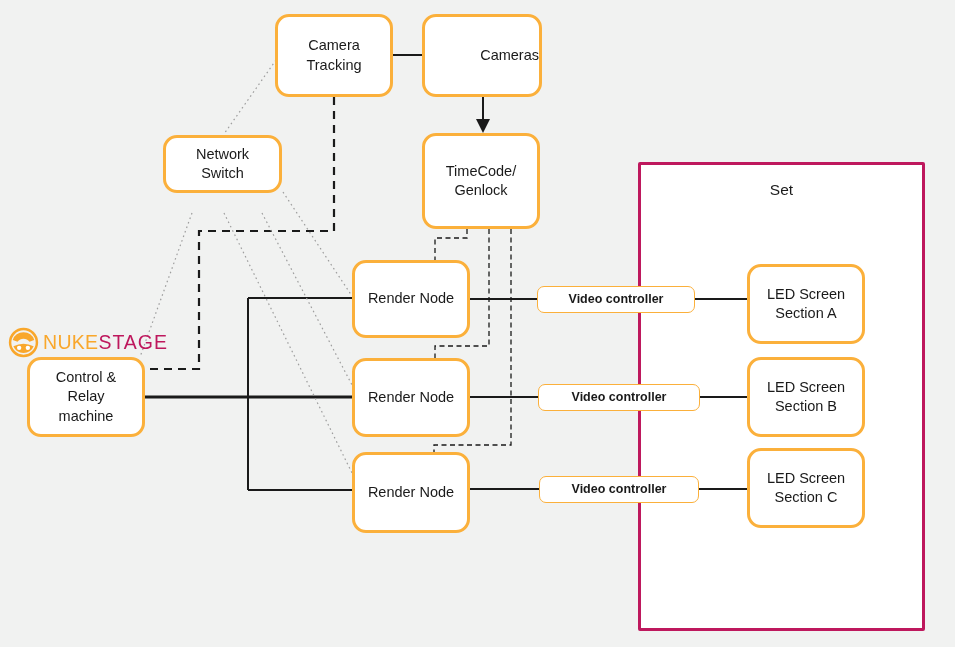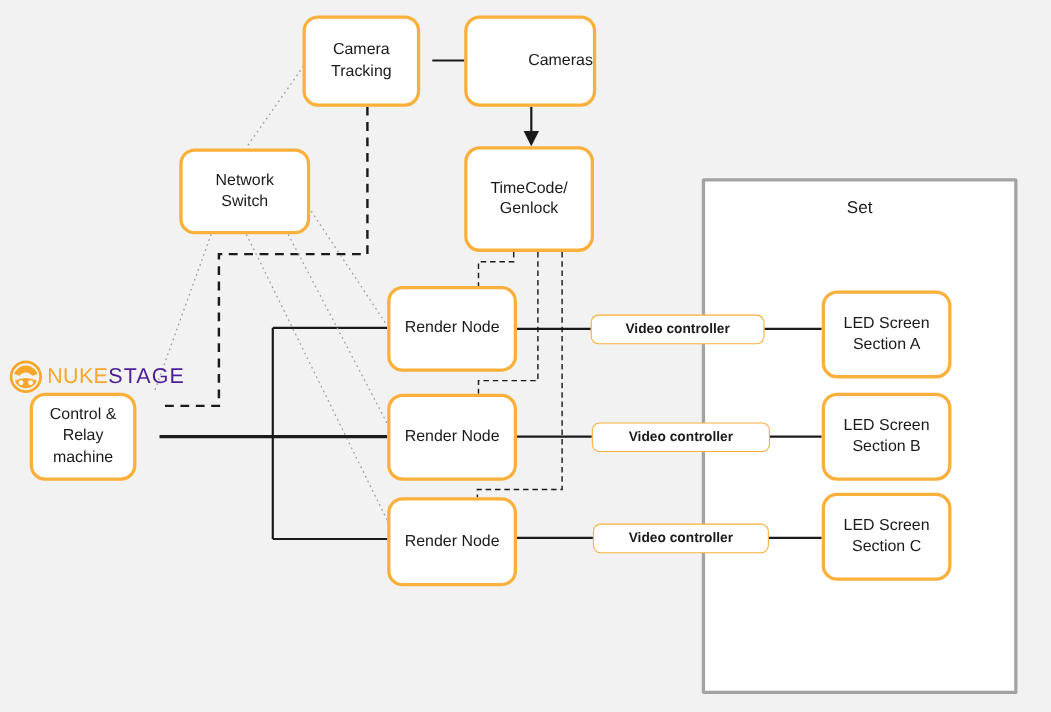--- a/index.html
+++ b/index.html
@@ -10,21 +10,21 @@
     font-family: "Liberation Sans", sans-serif;
     overflow: hidden;
     color: #1a1a1a;
   }
   #canvas { position: absolute; inset: 0; width: 955px; height: 647px; }
 
   
   .set-container {
     position: absolute;
     background: #ffffff;
-    border: 3px solid #a3a3a3;
+    border: 3px solid #be185d;
     border-radius: 2px;
     z-index: 0;
     box-sizing: border-box;
   }
   .set-title {
     position: absolute;
     top: 16px; left: 0; right: 0;
     text-align: center;
     font-size: 15.5px;
     color: #1a1a1a;
@@ -68,21 +68,21 @@
   
   .logo {
     position: absolute;
     left: 8px; top: 327px;
     display: flex;
     align-items: center;
     z-index: 2;
   }
   .logo-text { margin-left: 4px; font-size: 19.5px; letter-spacing: 0.3px; }
   .logo-text .bold  { font-weight: 400; color: #F9A72B; }
-  .logo-text .light { font-weight: 400; color: #4c1d95; letter-spacing: 1px; }
+  .logo-text .light { font-weight: 400; color: #be185d; letter-spacing: 1px; }
 </style>
 </head>
 <body>
 
 <div id="canvas">
 
   <div class="set-container" style="left:638px; top:162px; width:287px; height:469px;">
     <div class="set-title">Set</div>
   </div>
 
@@ -117,40 +117,40 @@
       <path d="M4.6 12.6 A11 11 0 0 1 25.4 12.6 L20.8 14.2 A7.2 7.2 0 0 0 9.2 14.2 Z" fill="#F9A72B"></path>
       <path d="M5.2 18.6 Q15 13.6 24.8 18.6 A10.6 10.6 0 0 1 5.2 18.6 Z" fill="#F9A72B"></path>
       <circle cx="10.8" cy="20.2" r="2.1" fill="#ffffff"></circle>
       <circle cx="19.2" cy="20.2" r="2.1" fill="#ffffff"></circle>
     </svg>
     <div class="logo-text">
       <span class="bold">NUKE</span><span class="light">STAGE</span>
     </div>
   </div>
 
-  <div class="node" style="left:275px; top:14px; width:107px; height:83px;">
+  <div class="node" style="left:275px; top:14px; width:118px; height:83px;">
     <span class="lbl">Camera
 Tracking</span>
   </div>
 
   <div class="node" style="left:422px; top:14px; width:120px; height:83px;justify-content:flex-end;">
     <span class="lbl">Cameras</span>
   </div>
 
-  <div class="node" style="left:163px; top:135px; width:119px; height:78px;">
+  <div class="node" style="left:163px; top:135px; width:119px; height:58px;">
     <span class="lbl">Network
 Switch</span>
   </div>
 
   <div class="node" style="left:422px; top:133px; width:118px; height:96px;">
     <span class="lbl">TimeCode/
 Genlock</span>
   </div>
 
-  <div class="node" style="left:27px; top:357px; width:97px; height:80px;">
+  <div class="node" style="left:27px; top:357px; width:118px; height:80px;">
     <span class="lbl">Control &amp;
 Relay
 machine</span>
   </div>
 
   <div class="node" style="left:352px; top:260px; width:118px; height:78px;">
     <span class="lbl">Render Node</span>
   </div>
 
   <div class="node" style="left:352px; top:358px; width:118px; height:79px;">

